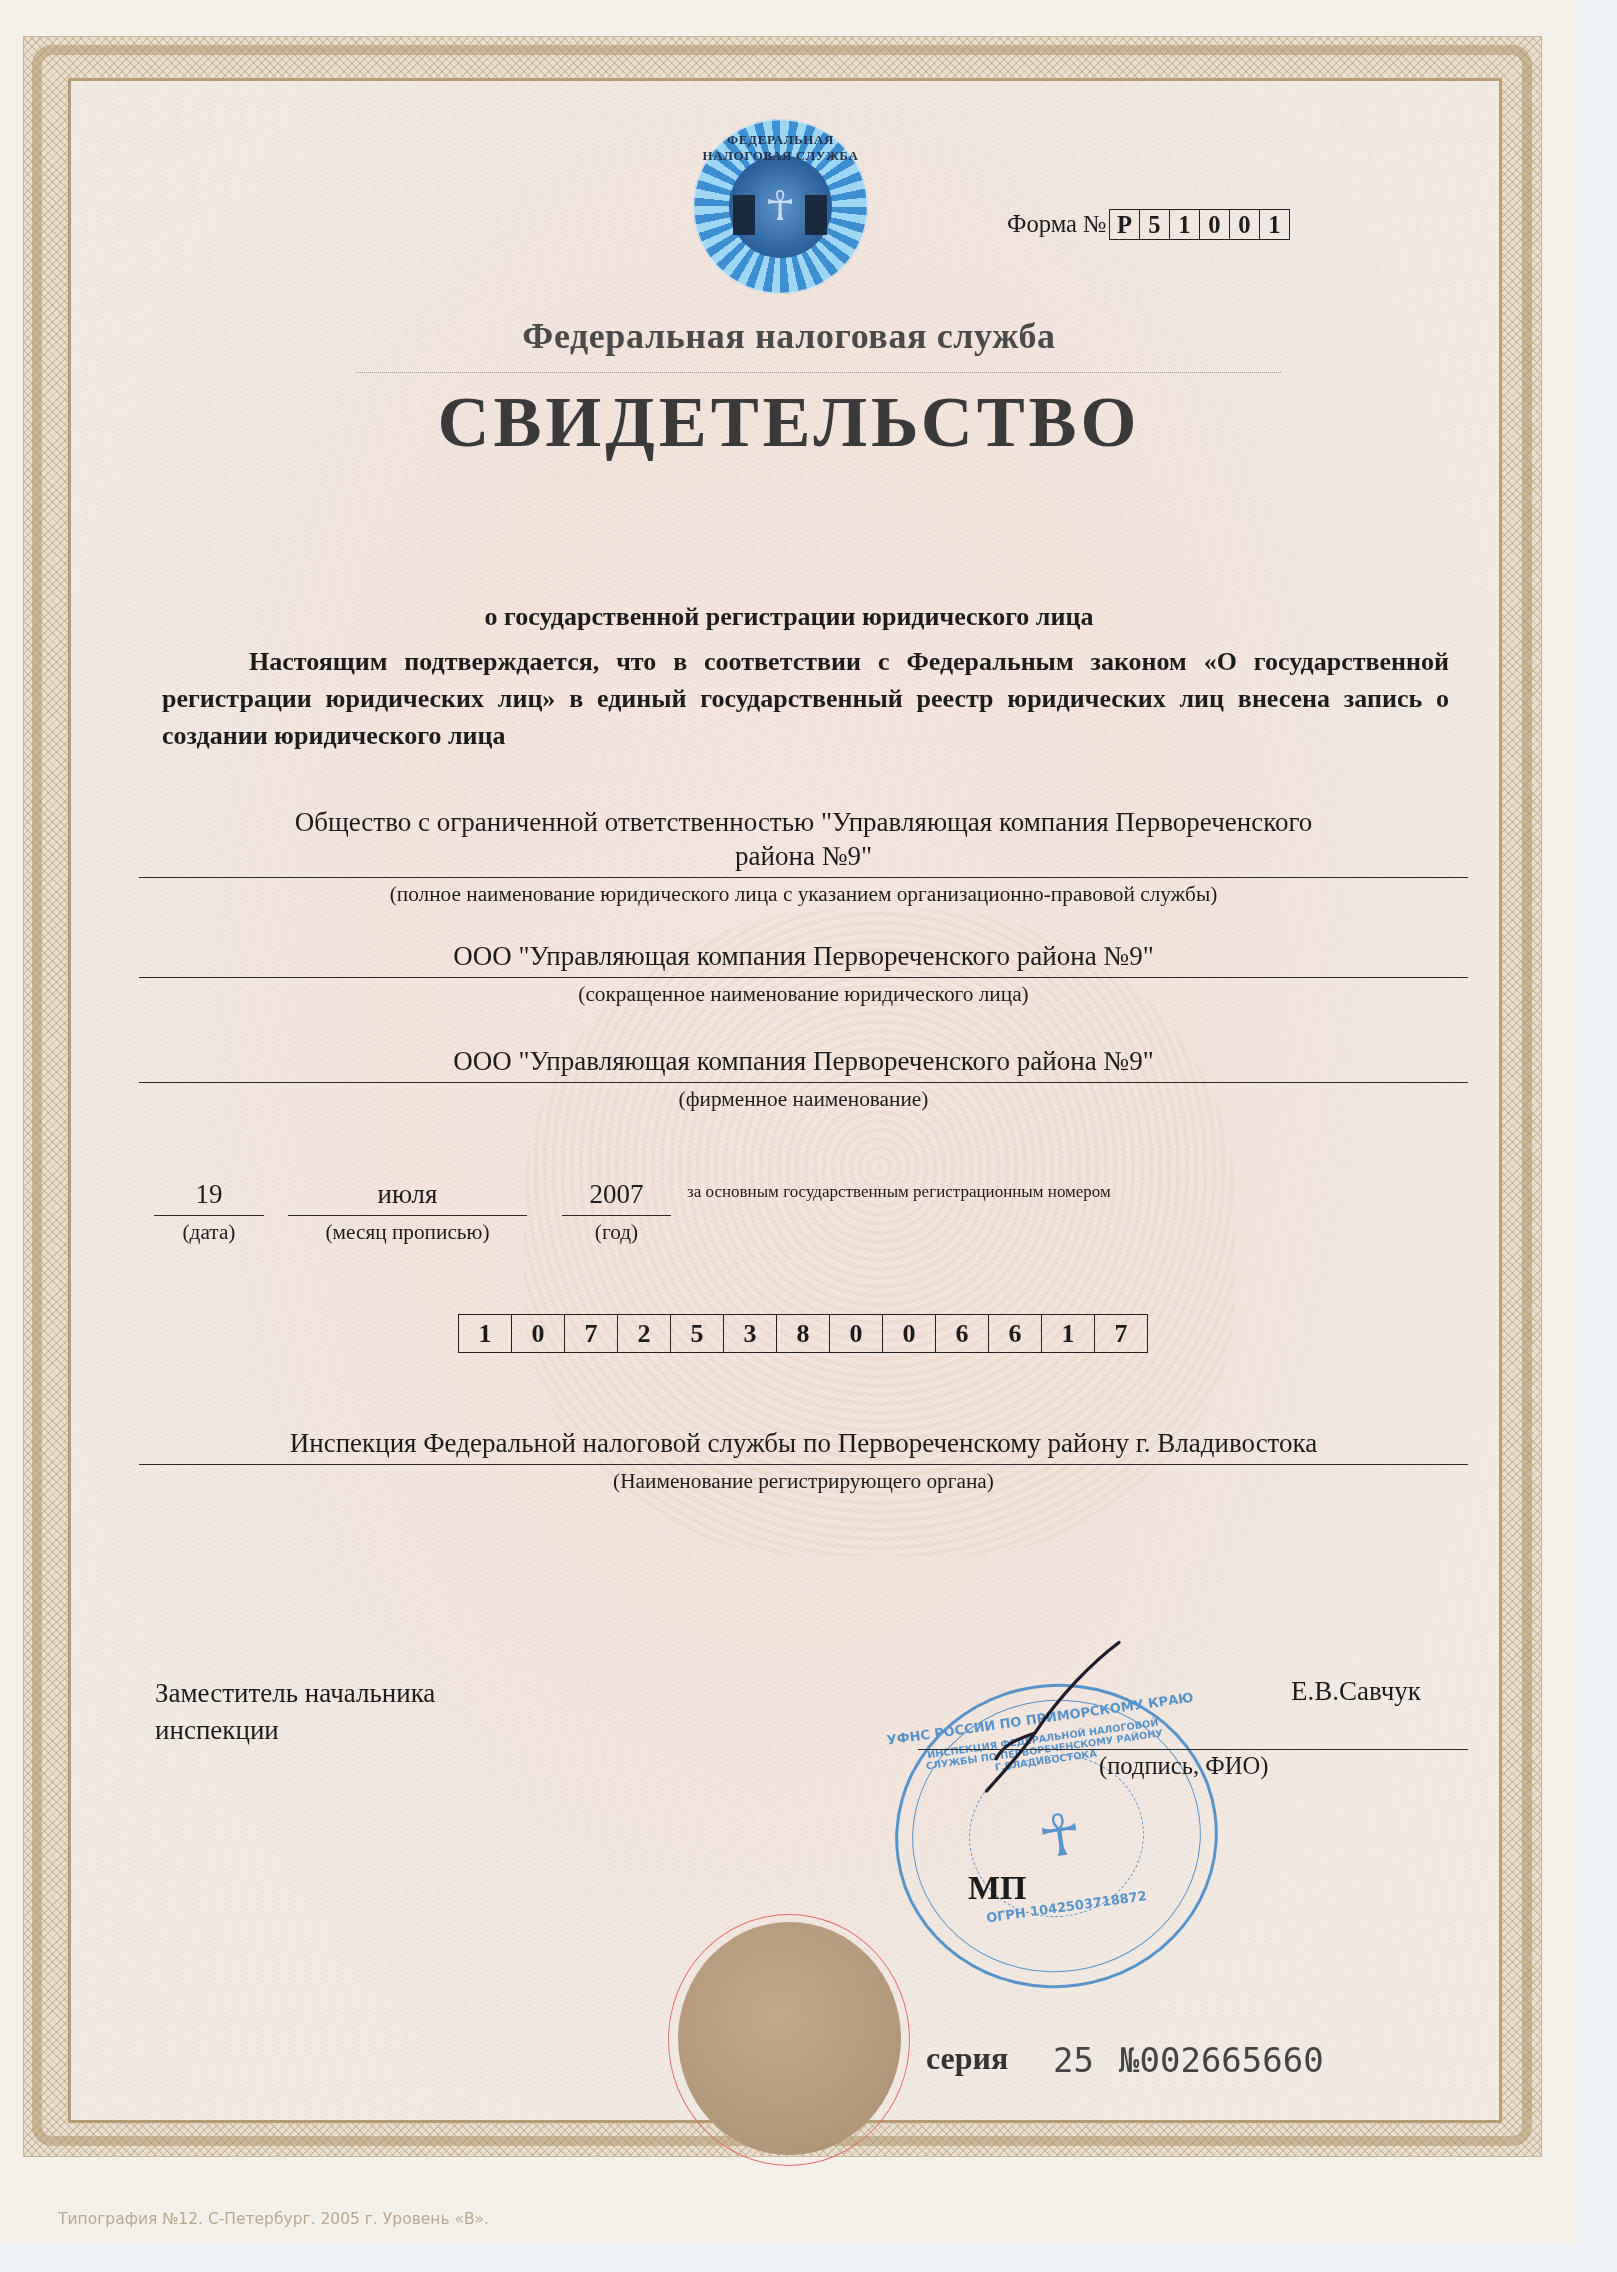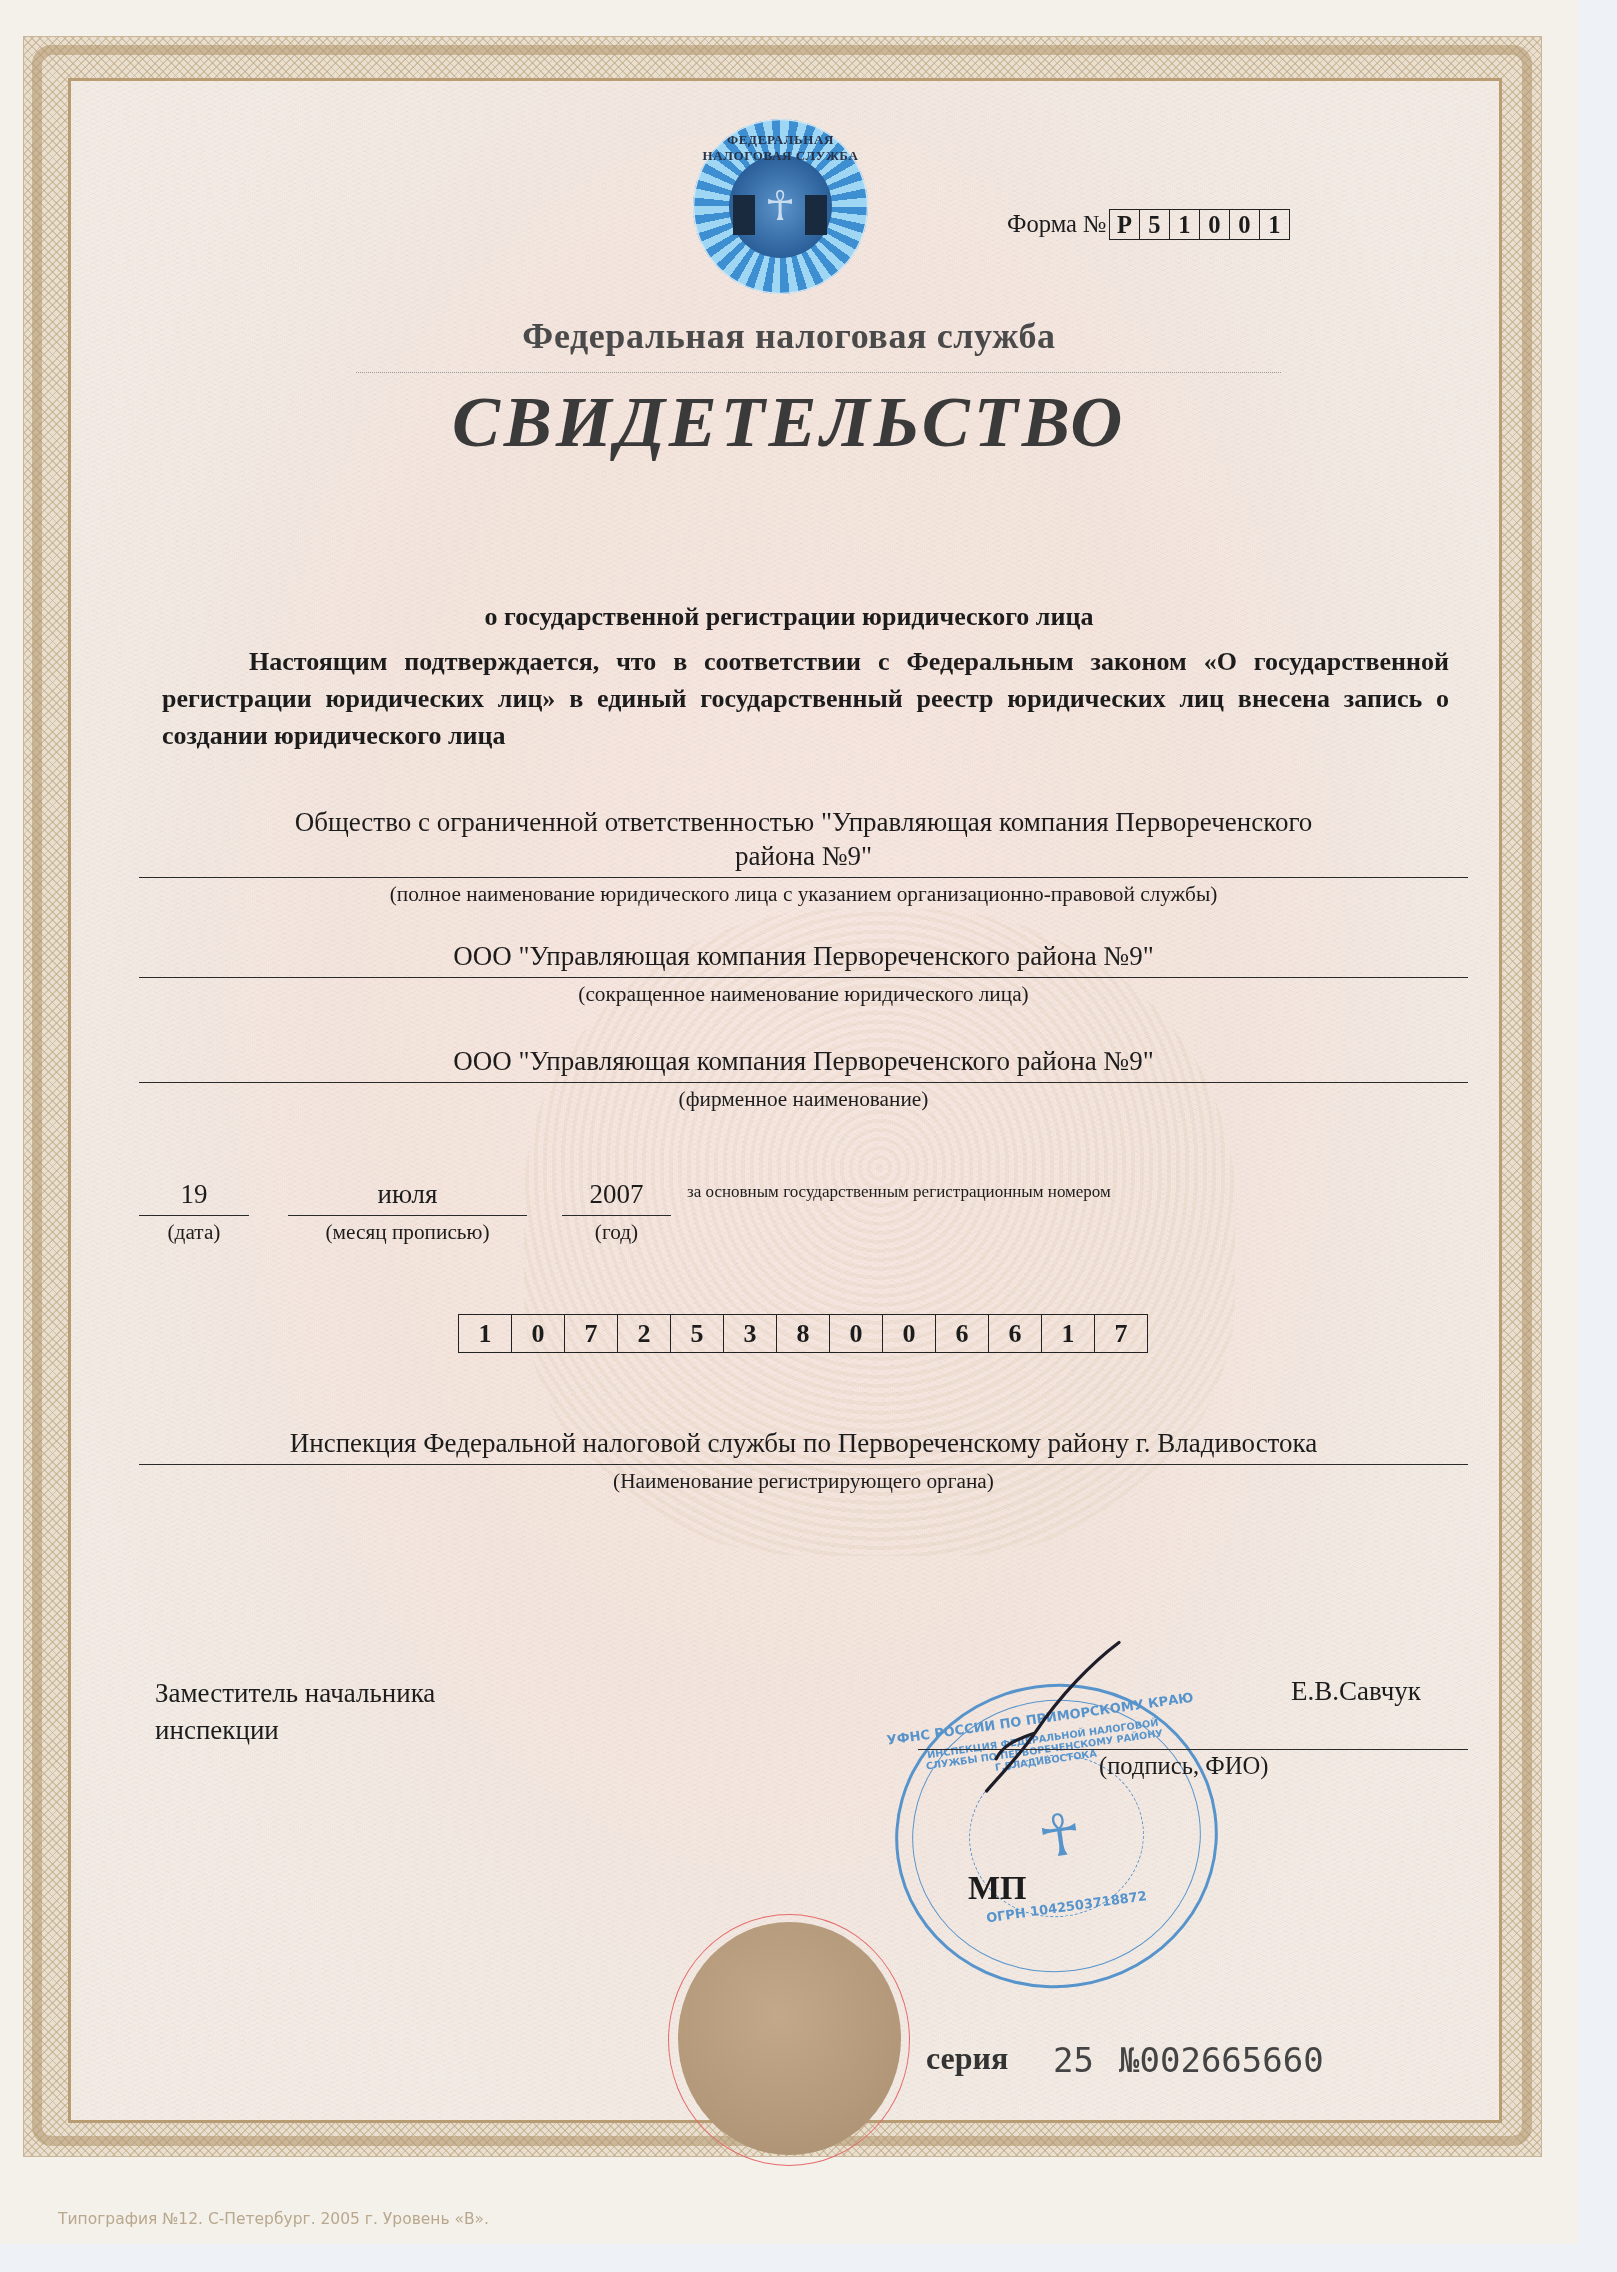--- a/index.html
+++ b/index.html
@@ -76,21 +76,21 @@
   }
   .form-boxes .cell:last-child { border-right: none; }
 
   .agency {
     position: absolute; left: 0; width: 1578px; top: 315px; text-align: center;
     font-size: 36px; font-weight: bold; color: #4a4a4a; letter-spacing: 0.6px;
   }
   .agency-rule { position: absolute; left: 356px; top: 372px; width: 925px; border-top: 1.3px dotted #9a9a9a; }
   .title {
     position: absolute; left: 0; width: 1578px; top: 381px; text-align: center;
-    font-size: 72px; font-weight: bold; color: #3a3a3a; letter-spacing: 3.9px; font-style: italic;
+    font-size: 72px; font-weight: bold; color: #3a3a3a; letter-spacing: 3.9px;
   }
   .subtitle {
     position: absolute; left: 0; width: 1578px; top: 602px; text-align: center;
     font-size: 26px; font-weight: bold;
   }
   .confirm {
     position: absolute; left: 162px; width: 1287px; top: 643px;
     font-size: 26px; font-weight: bold; line-height: 37px; text-align: justify;
   }
   .confirm .indent { display: inline-block; width: 87px; }
@@ -209,21 +209,21 @@
     <div class="caption">(сокращенное наименование юридического лица)</div>
   </div>
 
   <div class="field" style="top:1044px">
     <div class="value">ООО "Управляющая компания Первореченского района №9"</div>
     <div class="rule"></div>
     <div class="caption">(фирменное наименование)</div>
   </div>
 
   <div class="date-row">
-    <div class="date-part" style="left:139px; width:110px;">
+    <div class="date-part" style="left:154px; width:110px;">
       <div class="value">19</div>
       <div class="rule"></div>
       <div class="caption">(дата)</div>
     </div>
     <div class="date-part" style="left:288px; width:239px;">
       <div class="value">июля</div>
       <div class="rule"></div>
       <div class="caption">(месяц прописью)</div>
     </div>
     <div class="date-part" style="left:562px; width:109px;">

